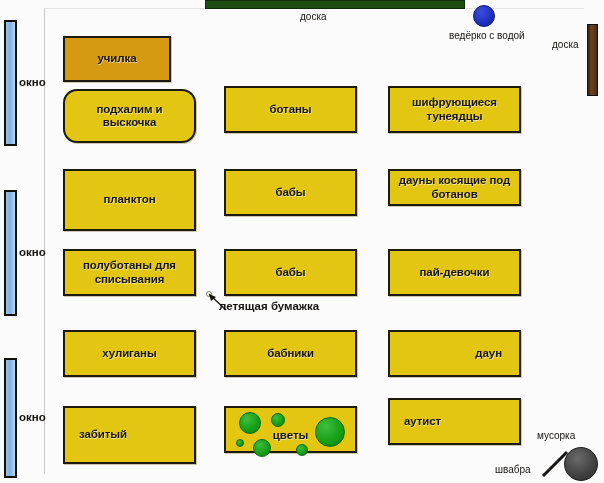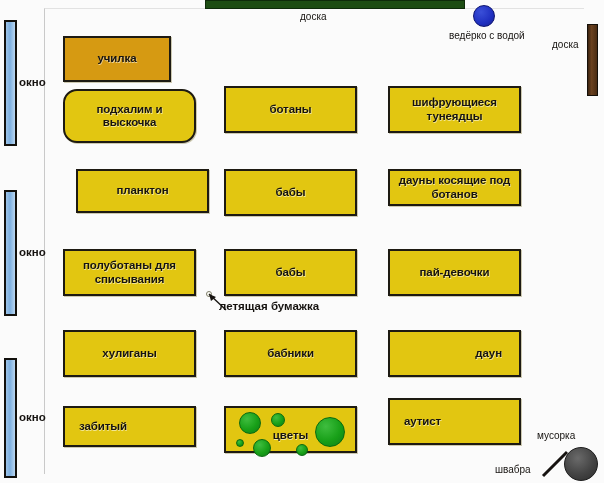--- a/index.html
+++ b/index.html
@@ -208,21 +208,21 @@
       </div>
       <div class="desk" style="left: 63px; top: 89px; width: 133px; height: 54px; border-radius: 14px;">
         <div class="desk-label">подхалим и выскочка</div>
       </div>
       <div class="desk" style="left: 224px; top: 86px; width: 133px; height: 47px;">
         <div class="desk-label">ботаны</div>
       </div>
       <div class="desk" style="left: 388px; top: 86px; width: 133px; height: 47px;">
         <div class="desk-label">шифрующиеся тунеядцы</div>
       </div>
-      <div class="desk" style="left: 76px; top: 169px; width: 133px; height: 44px;">
+      <div class="desk" style="left: 63px; top: 169px; width: 133px; height: 62px;">
         <div class="desk-label">планктон</div>
       </div>
       <div class="desk" style="left: 224px; top: 169px; width: 133px; height: 47px;">
         <div class="desk-label">бабы</div>
       </div>
       <div class="desk" style="left: 388px; top: 169px; width: 133px; height: 37px;">
         <div class="desk-label">дауны косящие под ботанов</div>
       </div>
       <div class="desk" style="left: 63px; top: 249px; width: 133px; height: 47px;">
         <div class="desk-label">полуботаны для списывания</div>
@@ -235,21 +235,21 @@
       </div>
       <div class="desk" style="left: 63px; top: 330px; width: 133px; height: 47px;">
         <div class="desk-label">хулиганы</div>
       </div>
       <div class="desk" style="left: 224px; top: 330px; width: 133px; height: 47px;">
         <div class="desk-label">бабники</div>
       </div>
       <div class="desk align-right" style="left: 388px; top: 330px; width: 133px; height: 47px;">
         <div class="desk-label">даун</div>
       </div>
-      <div class="desk align-left" style="left: 63px; top: 406px; width: 133px; height: 41px;">
+      <div class="desk align-left" style="left: 63px; top: 406px; width: 133px; height: 58px;">
         <div class="desk-label">забитый</div>
       </div>
       <div class="desk align-left" style="left: 388px; top: 398px; width: 133px; height: 47px;">
         <div class="desk-label">аутист</div>
       </div>
     </div>
 
   <div class="desk" id="flowers-desk" style="left: 224px; top: 406px; width: 133px; height: 47px;">
     <div id="flowers-circles">
         <div class="flower" style="left: 13px; top: 4px; width: 22px; height: 22px;"></div>

